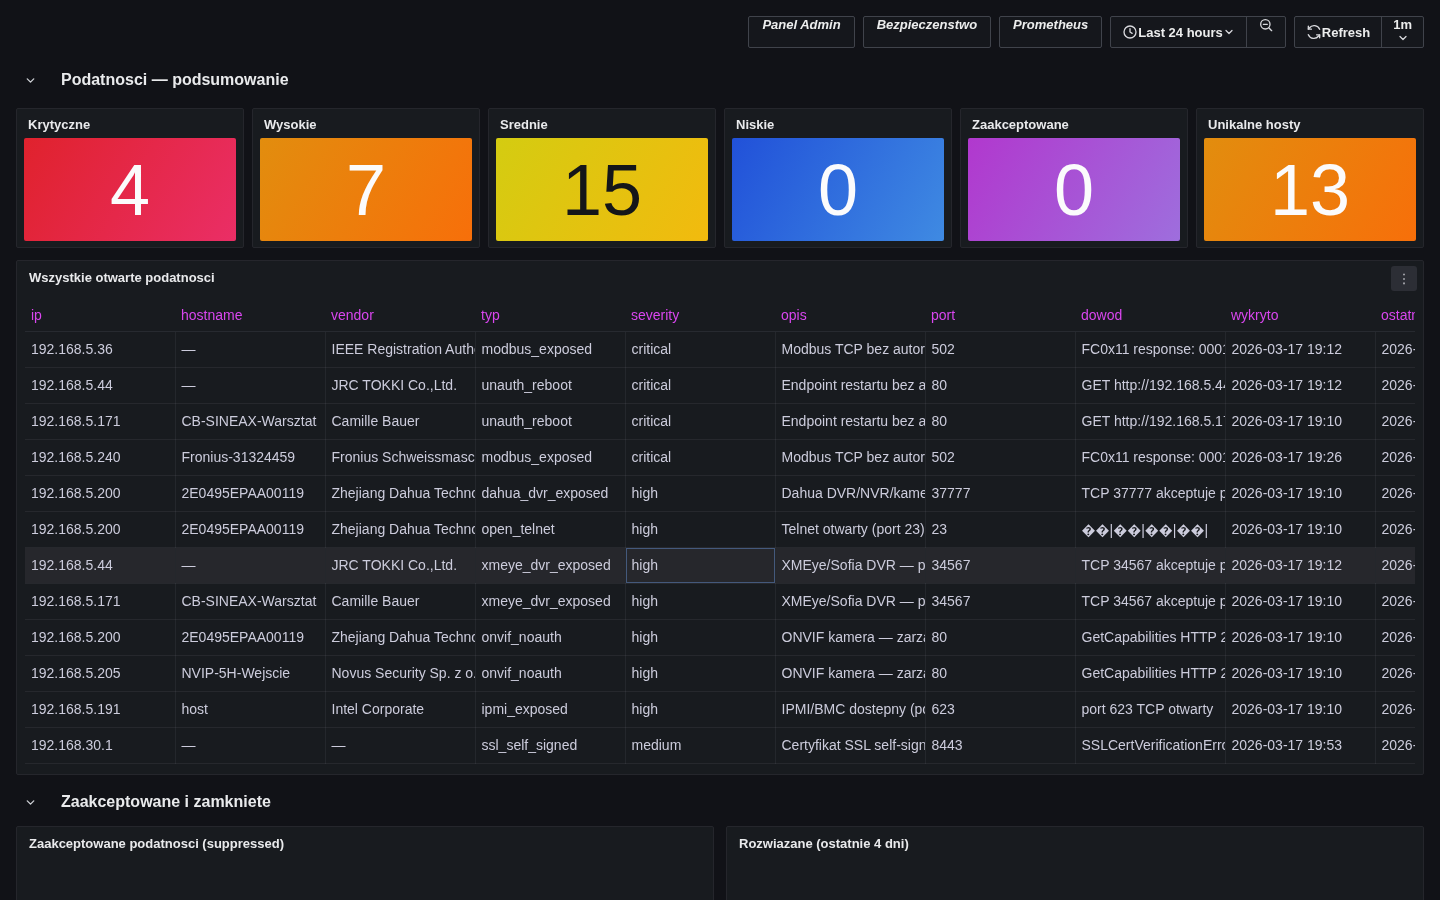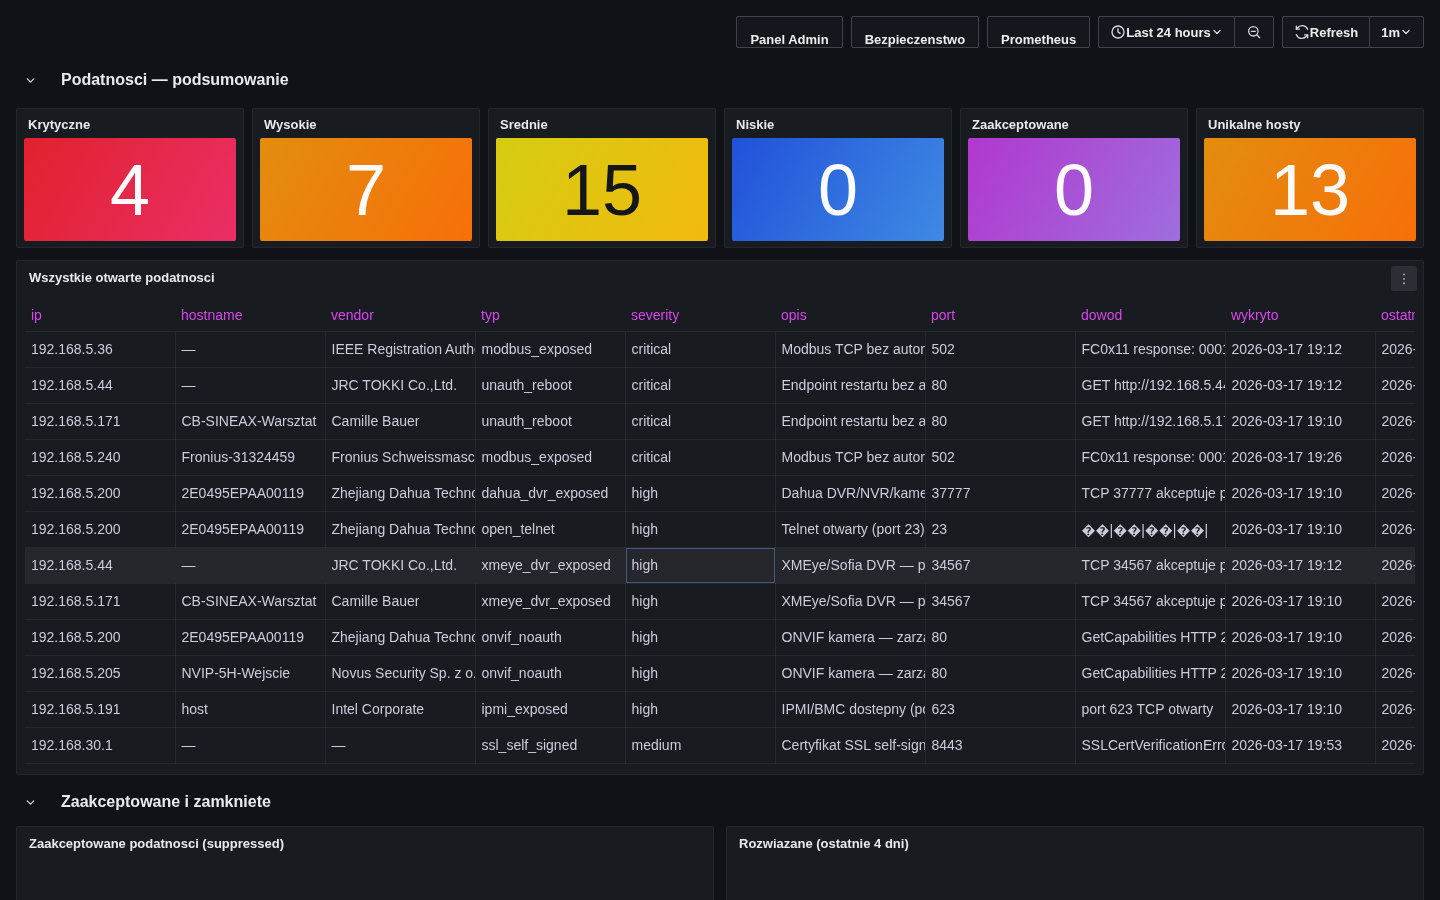--- a/index.html
+++ b/index.html
@@ -6,23 +6,23 @@
   html,body { width:1440px; height:900px; overflow:hidden; }
   body { background:#111217; font-family:"Liberation Sans",sans-serif; color:#ccccdc; }
   .dashboard { position:relative; width:1440px; height:900px; }
 
   
   .toolbar { position:absolute; top:16px; right:16px; display:flex; gap:8px; height:32px; }
   .tb-btn, .tb-group {
     display:flex; align-items:stretch; border:1px solid #40434b; border-radius:2px;
     background:#15171c; color:#eceded; font-size:13px; font-weight:600;
   }
-  .tb-btn { align-items:flex-end; padding:0 13px; }
+  .tb-btn { align-items:flex-start; padding:0 13px;font-style:italic; }
   .tb-seg { display:flex; align-items:center; padding:0 11px; }
-  .tb-seg + .tb-seg { border-left:1px solid #40434b; }
+  .tb-seg + .tb-seg { border-left:1px solid #40434b;flex-direction:column; }
   .icon { display:flex; align-items:center; }
 
   
   .section-header { position:absolute; left:16px; display:flex; align-items:center; gap:24px;
     color:#e9eaec; font-size:16px; font-weight:700; padding-left:8px; cursor:pointer; }
   #sec-summary { top:71px; }
   #sec-closed  { top:793px; }
 
   
   .stats-row { position:absolute; top:108px; left:16px; right:16px; height:140px; display:flex; gap:8px; }

